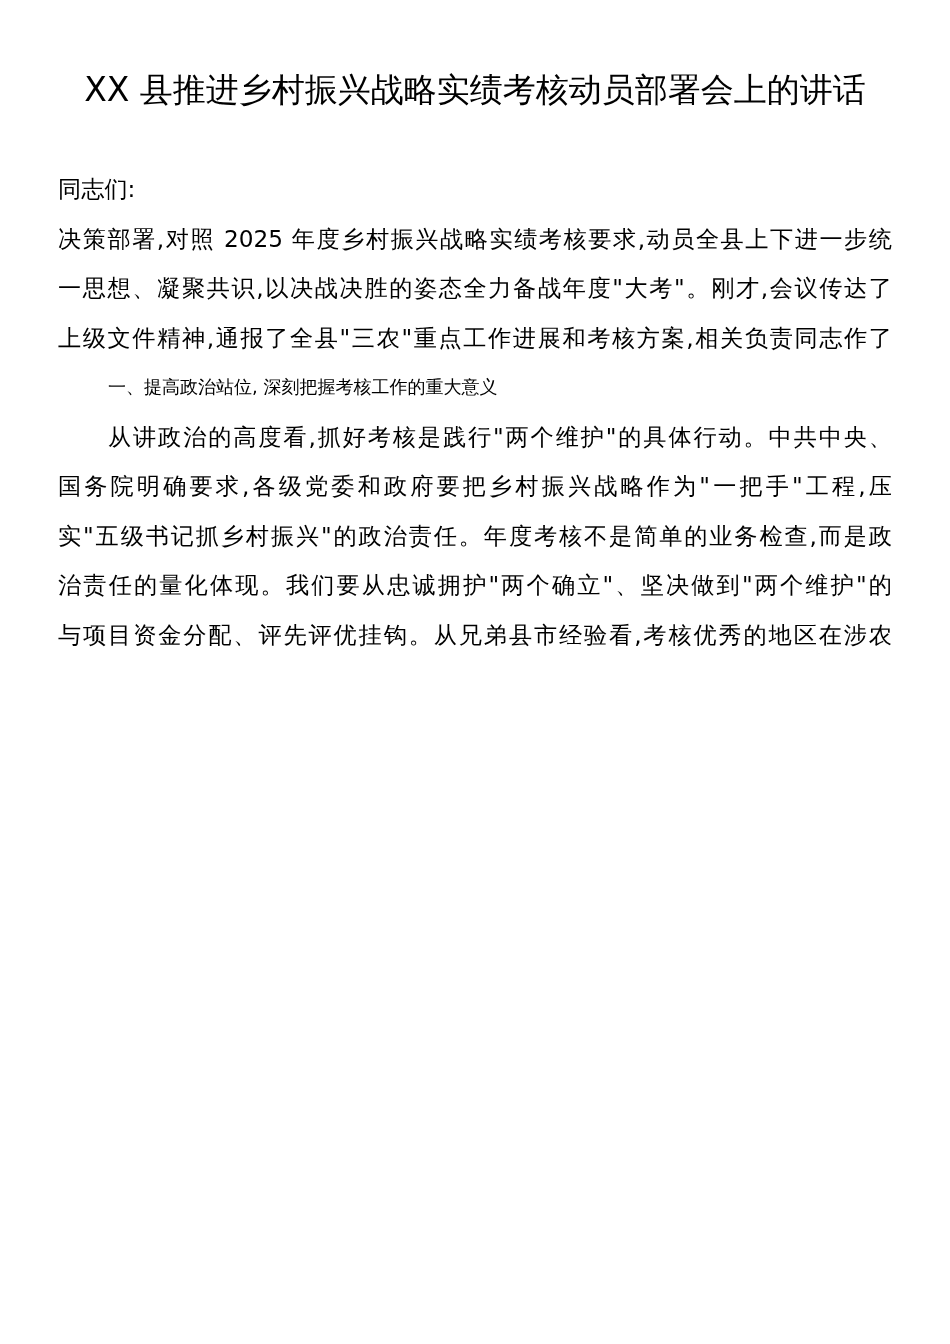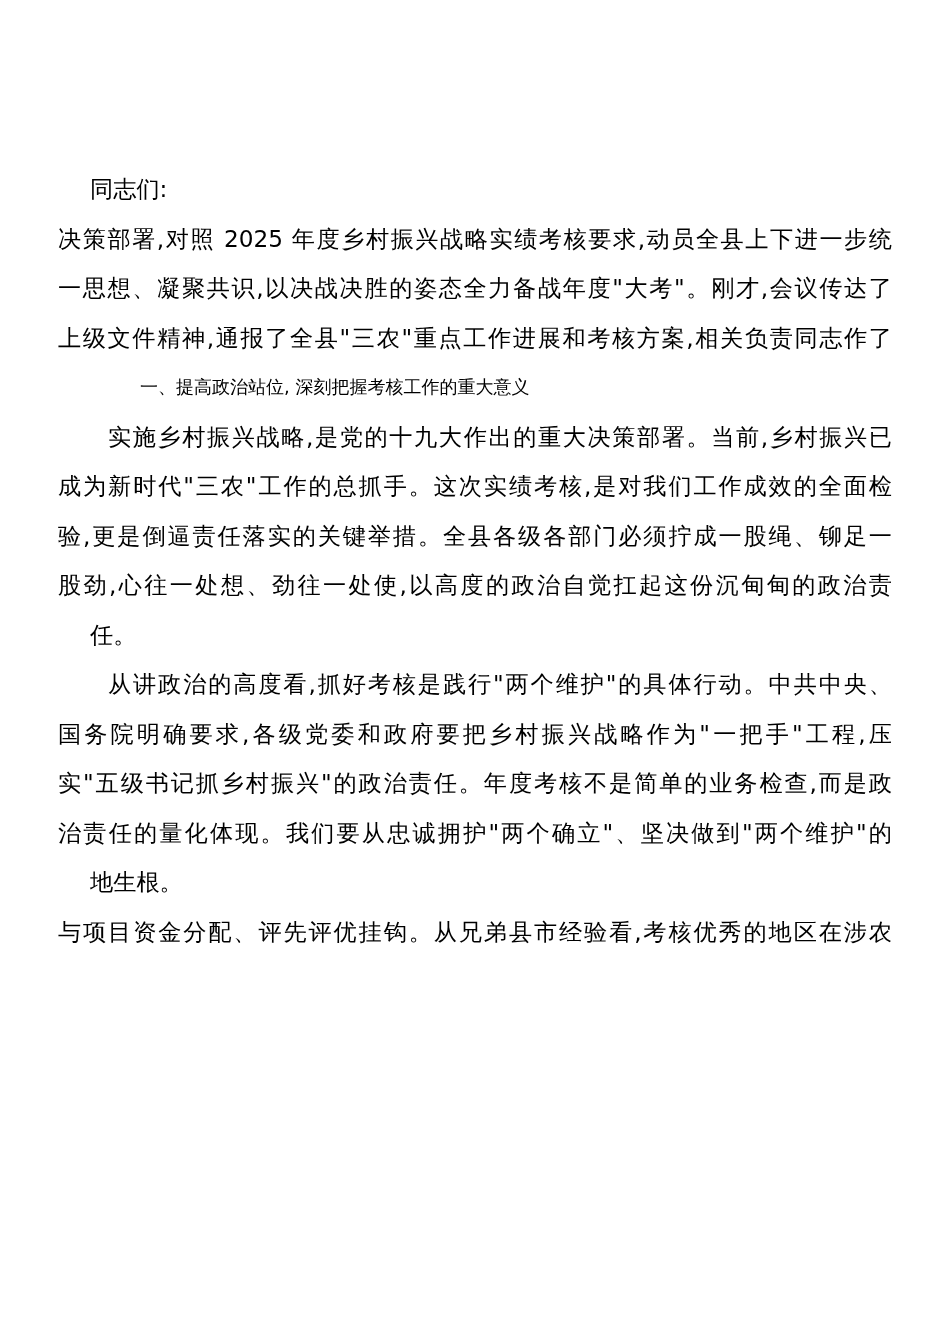--- a/index.html
+++ b/index.html
@@ -15,55 +15,48 @@
       letter-spacing: 0px; white-space: nowrap;
     }
     .body {
       position: absolute; left: 58px; top: 164px; width: 834px;
       font-size: 23.2px; line-height: 49.5px;
     }
     .line {
       display: block; height: 49.5px; white-space: nowrap;
       text-align: justify; text-align-last: justify;
     }
-    .line.last { text-align-last: left; margin-left: 32px; }
+    .line.last { text-align-last: left; }
     .indent { padding-left: 50px; }
     .heading { font-size: 18px; }
   </style>
 </head>
 <body>
 
 <div class="page">
+  <div class="title">XX 县推进乡村振兴战略实绩考核动员部署会上的讲话</div>
 
   <div class="body">
     <span class="line last">同志们:</span>
 
     <div>
       <span class="line">决策部署,对照 2025 年度乡村振兴战略实绩考核要求,动员全县上下进一步统</span>
       <span class="line">一思想、凝聚共识,以决战决胜的姿态全力备战年度"大考"。刚才,会议传达了</span>
       <span class="line">上级文件精神,通报了全县"三农"重点工作进展和考核方案,相关负责同志作了</span>
     </div>
 
     <div>
       <span class="line last indent heading">一、提高政治站位, 深刻把握考核工作的重大意义</span>
     </div>
 
-    <div>
-      <span class="line indent">实施乡村振兴战略,是党的十九大作出的重大决策部署。当前,乡村振兴已</span>
-      <span class="line">成为新时代"三农"工作的总抓手。这次实绩考核,是对我们工作成效的全面检</span>
-      <span class="line">验,更是倒逼责任落实的关键举措。全县各级各部门必须拧成一股绳、铆足一</span>
-      <span class="line">股劲,心往一处想、劲往一处使,以高度的政治自觉扛起这份沉甸甸的政治责</span>
-      <span class="line last">任。</span>
-    </div>
 
     <div>
       <span class="line indent">从讲政治的高度看,抓好考核是践行"两个维护"的具体行动。中共中央、</span>
       <span class="line">国务院明确要求,各级党委和政府要把乡村振兴战略作为"一把手"工程,压</span>
       <span class="line">实"五级书记抓乡村振兴"的政治责任。年度考核不是简单的业务检查,而是政</span>
       <span class="line">治责任的量化体现。我们要从忠诚拥护"两个确立"、坚决做到"两个维护"的</span>
-      <span class="line last">地生根。</span>
     </div>
 
     <div>
       <span class="line">与项目资金分配、评先评优挂钩。从兄弟县市经验看,考核优秀的地区在涉农</span>
     </div>
   </div>
 </div>
 
 </body></html>

